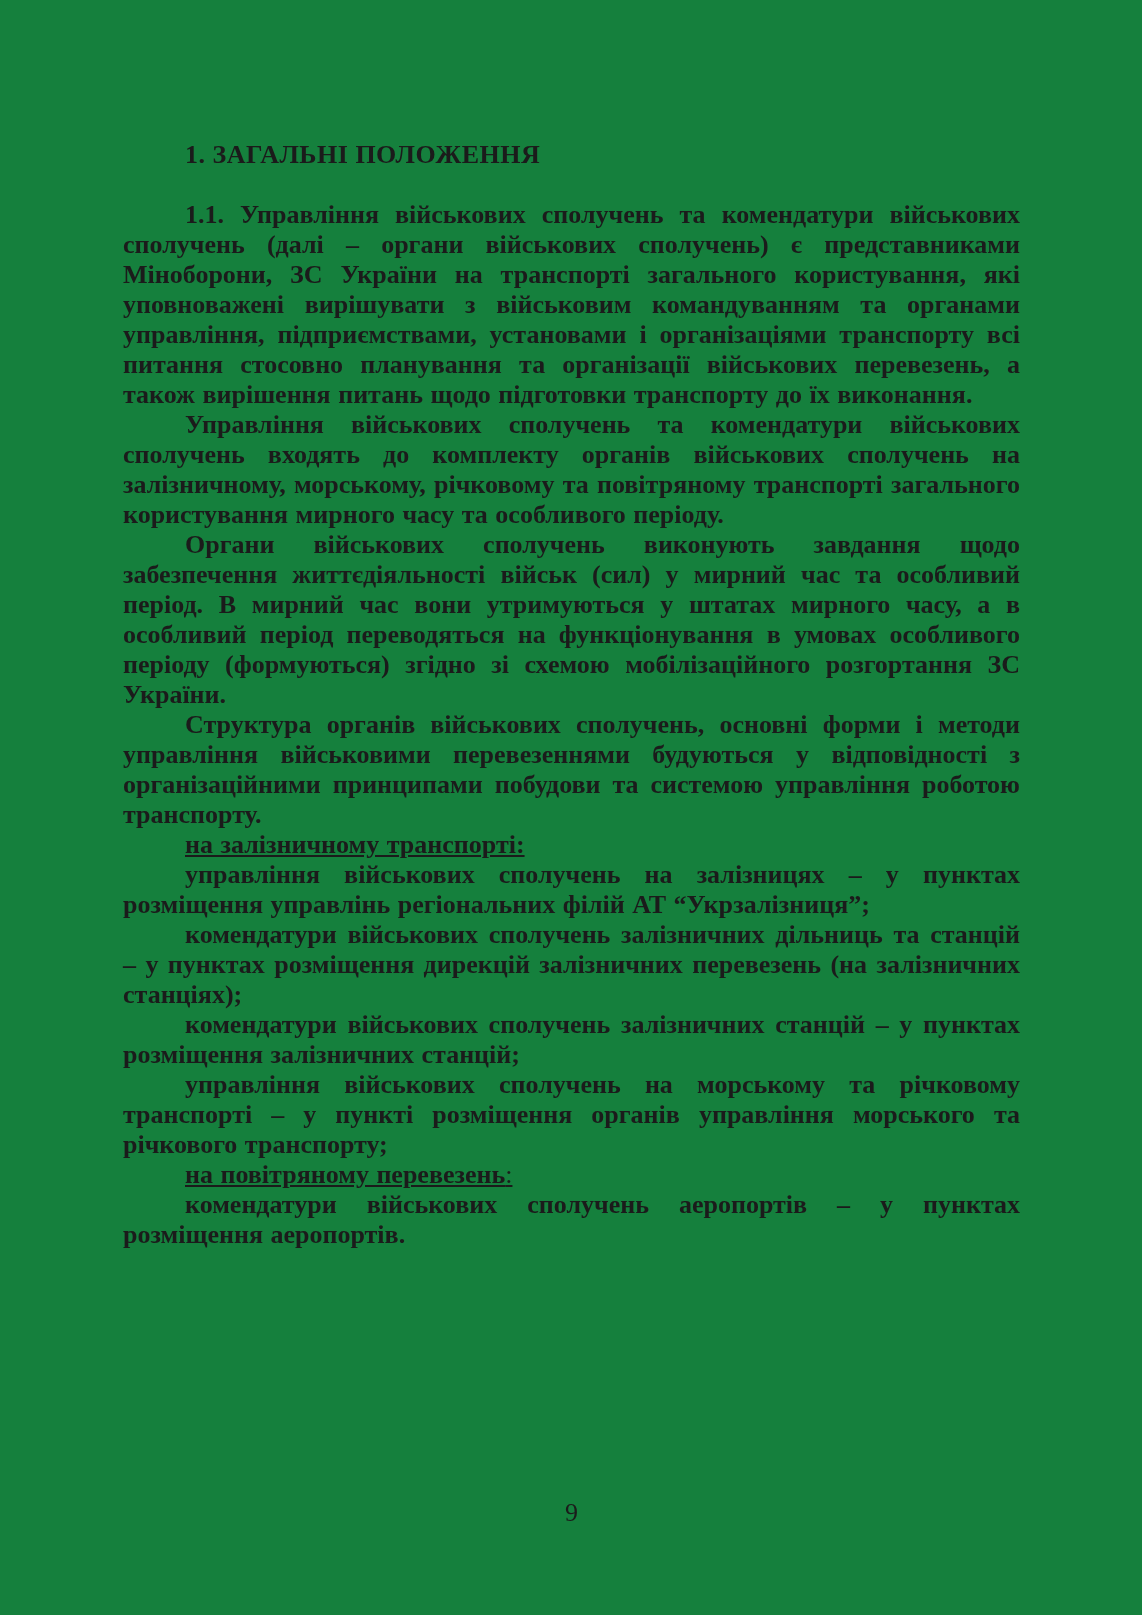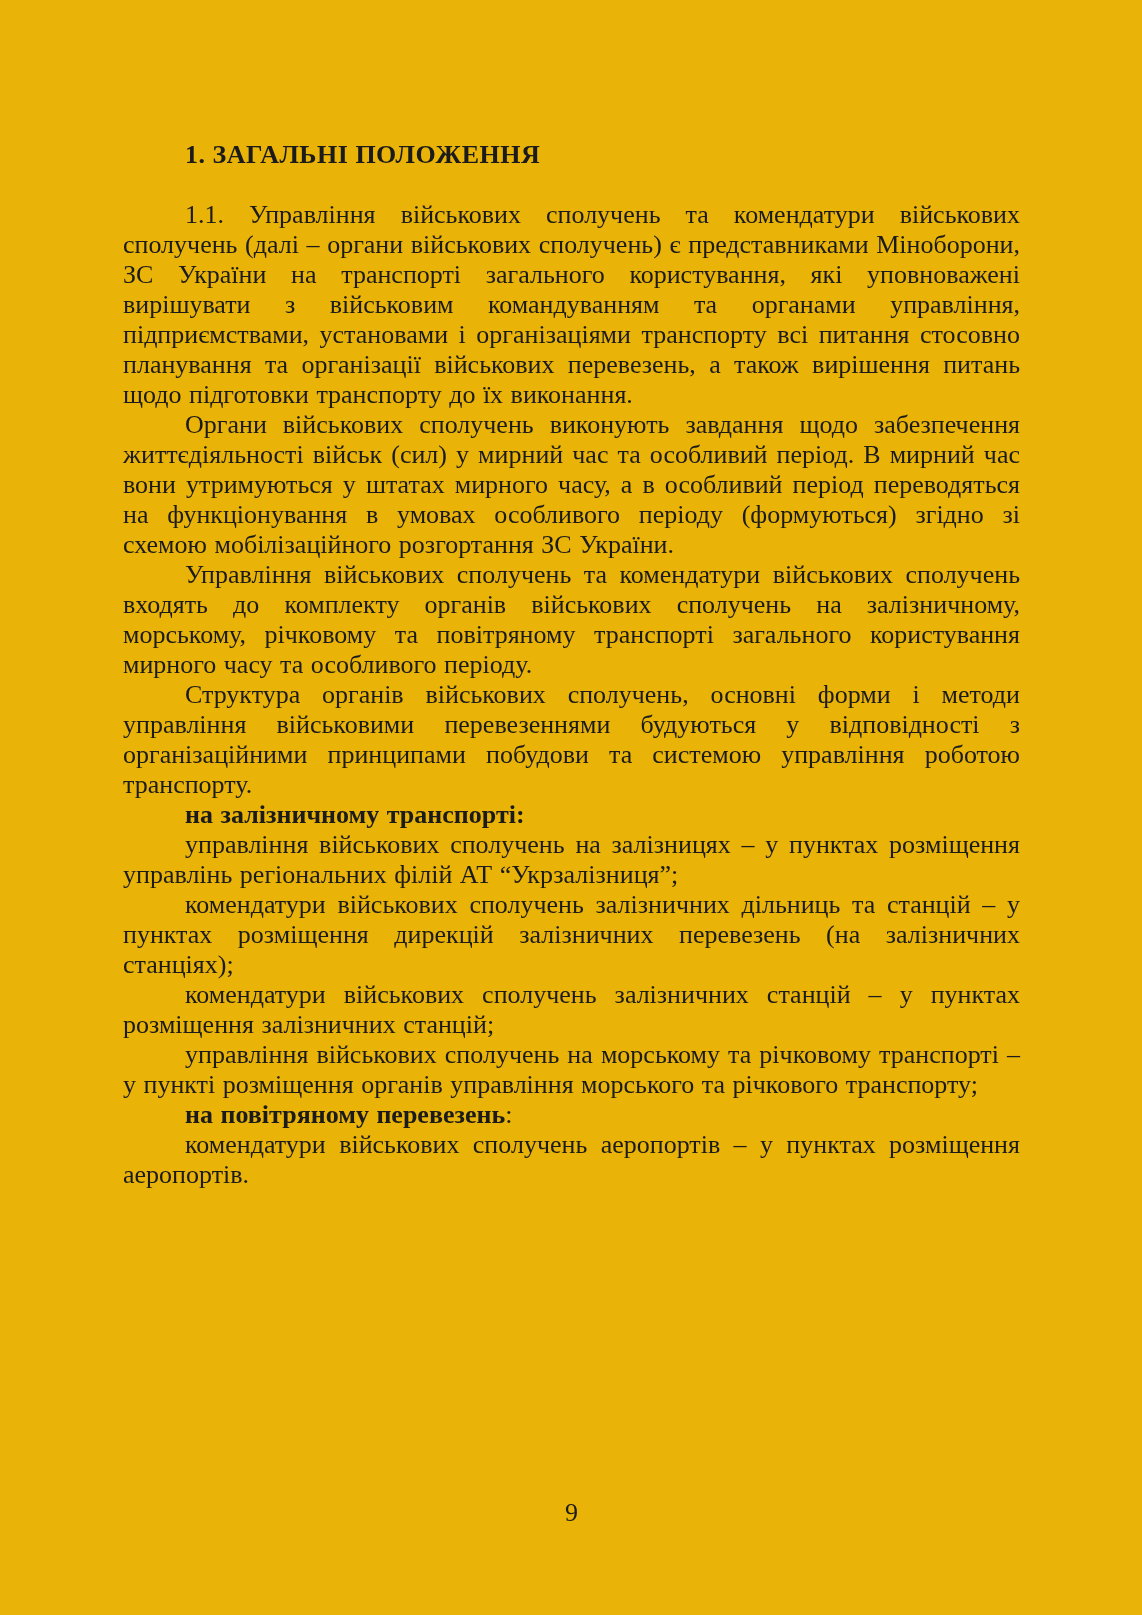--- a/index.html
+++ b/index.html
@@ -5,21 +5,21 @@
 <style>
   html, body {
     margin: 0;
     padding: 0;
     background: #ffffff;
   }
   .page {
     position: relative;
     width: 1142px;
     height: 1615px;
-    background: #eab308;
+    background: #15803d;
     font-family: "Liberation Serif", "DejaVu Serif", serif;
     color: #1b1b1b;
     overflow: hidden;
   }
   .content {
     position: absolute;
     top: 140px;
     left: 123px;
     width: 897px;
   }
@@ -32,24 +32,26 @@
     text-align: left;
     letter-spacing: 0.5px;
   }
   .para {
     font-size: 26px;
     line-height: 30px;
     margin: 0;
     text-align: justify;
     text-indent: 62px;
     word-spacing: 1px;
+    font-weight: bold;
   }
   .para.heading {
     font-weight: bold;
     text-align: left;
+    text-decoration: underline;
   }
   .para.heading .plain-colon {
     font-weight: normal;
   }
   .page-number {
     position: absolute;
     top: 1498px;
     left: 123px;
     width: 897px;
     text-align: center;
@@ -59,22 +61,22 @@
 </style>
 </head>
 <body>
 
 <div class="page">
   <div class="content">
 
     <p class="title">1. ЗАГАЛЬНІ ПОЛОЖЕННЯ</p>
 
     <p class="para">1.1. Управління військових сполучень та комендатури військових сполучень (далі – органи військових сполучень) є представниками Міноборони, ЗС України на транспорті загального користування, які уповноважені вирішувати з військовим командуванням та органами управління, підприємствами, установами і організаціями транспорту всі питання стосовно планування та організації військових перевезень, а також вирішення питань щодо підготовки транспорту до їх виконання.</p>
+    <p class="para">Управління військових сполучень та комендатури військових сполучень входять до комплекту органів військових сполучень на залізничному, морському, річковому та повітряному транспорті загального користування мирного часу та особливого періоду.</p>
     <p class="para">Органи військових сполучень виконують завдання щодо забезпечення життєдіяльності військ (сил) у мирний час та особливий період. В мирний час вони утримуються у штатах мирного часу, а в особливий період переводяться на функціонування в умовах особливого періоду (формуються) згідно зі схемою мобілізаційного розгортання ЗС України.</p>
-    <p class="para">Управління військових сполучень та комендатури військових сполучень входять до комплекту органів військових сполучень на залізничному, морському, річковому та повітряному транспорті загального користування мирного часу та особливого періоду.</p>
     <p class="para">Структура органів військових сполучень, основні форми і методи управління військовими перевезеннями будуються у відповідності з організаційними принципами побудови та системою управління роботою транспорту.</p>
 
     <p class="para heading">на залізничному транспорті:</p>
 
     <p class="para">управління військових сполучень на залізницях – у пунктах розміщення управлінь регіональних філій АТ “Укрзалізниця”;</p>
     <p class="para">комендатури військових сполучень залізничних дільниць та станцій – у пунктах розміщення дирекцій залізничних перевезень (на залізничних станціях);</p>
     <p class="para">комендатури військових сполучень залізничних станцій – у пунктах розміщення залізничних станцій;</p>
 
 
     <p class="para">управління військових сполучень на морському та річковому транспорті – у пункті розміщення органів управління морського та річкового транспорту;</p>

